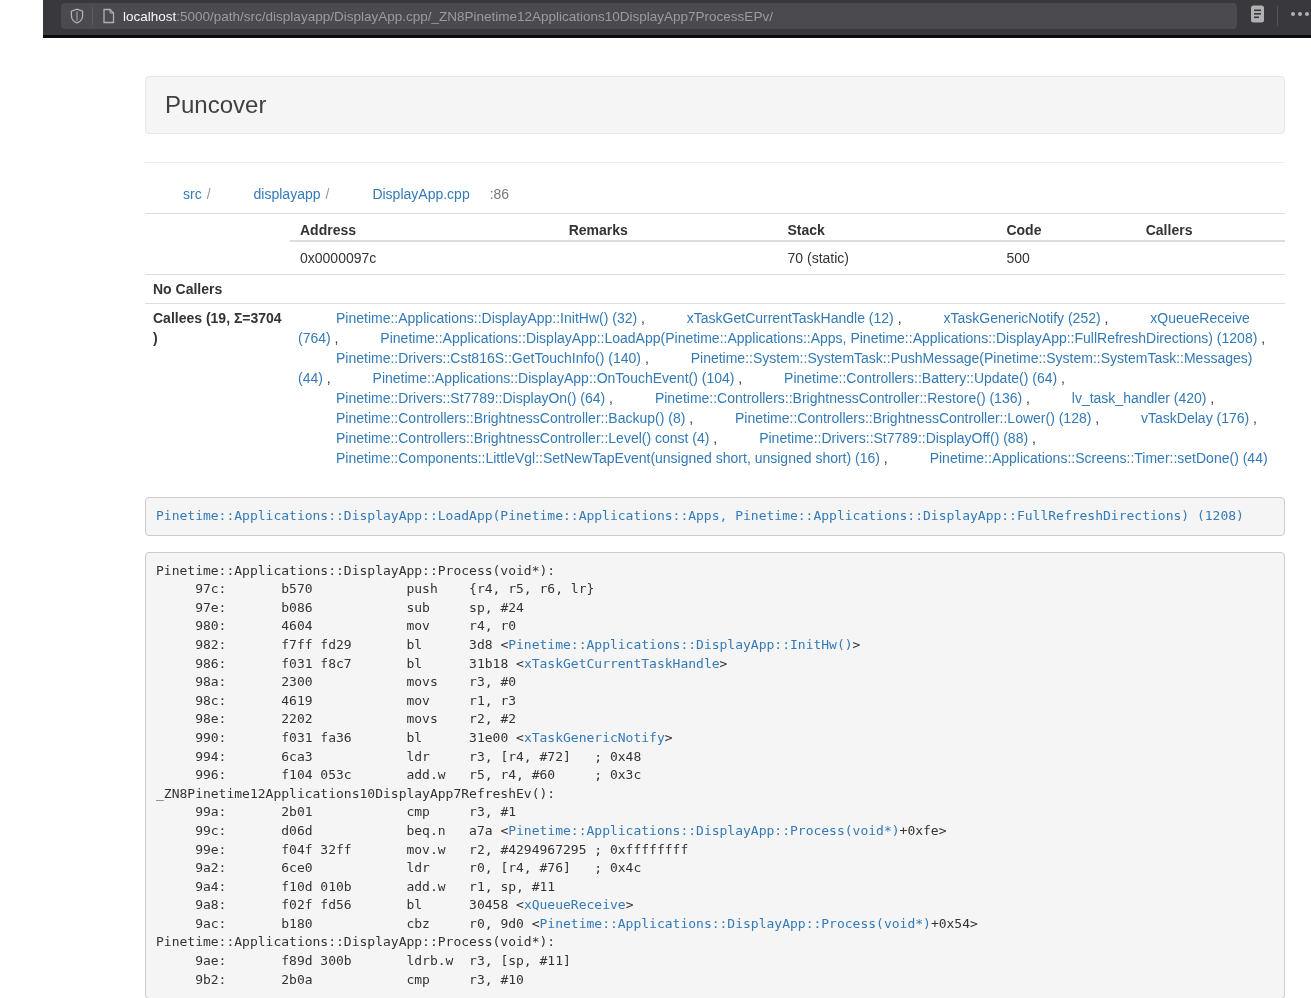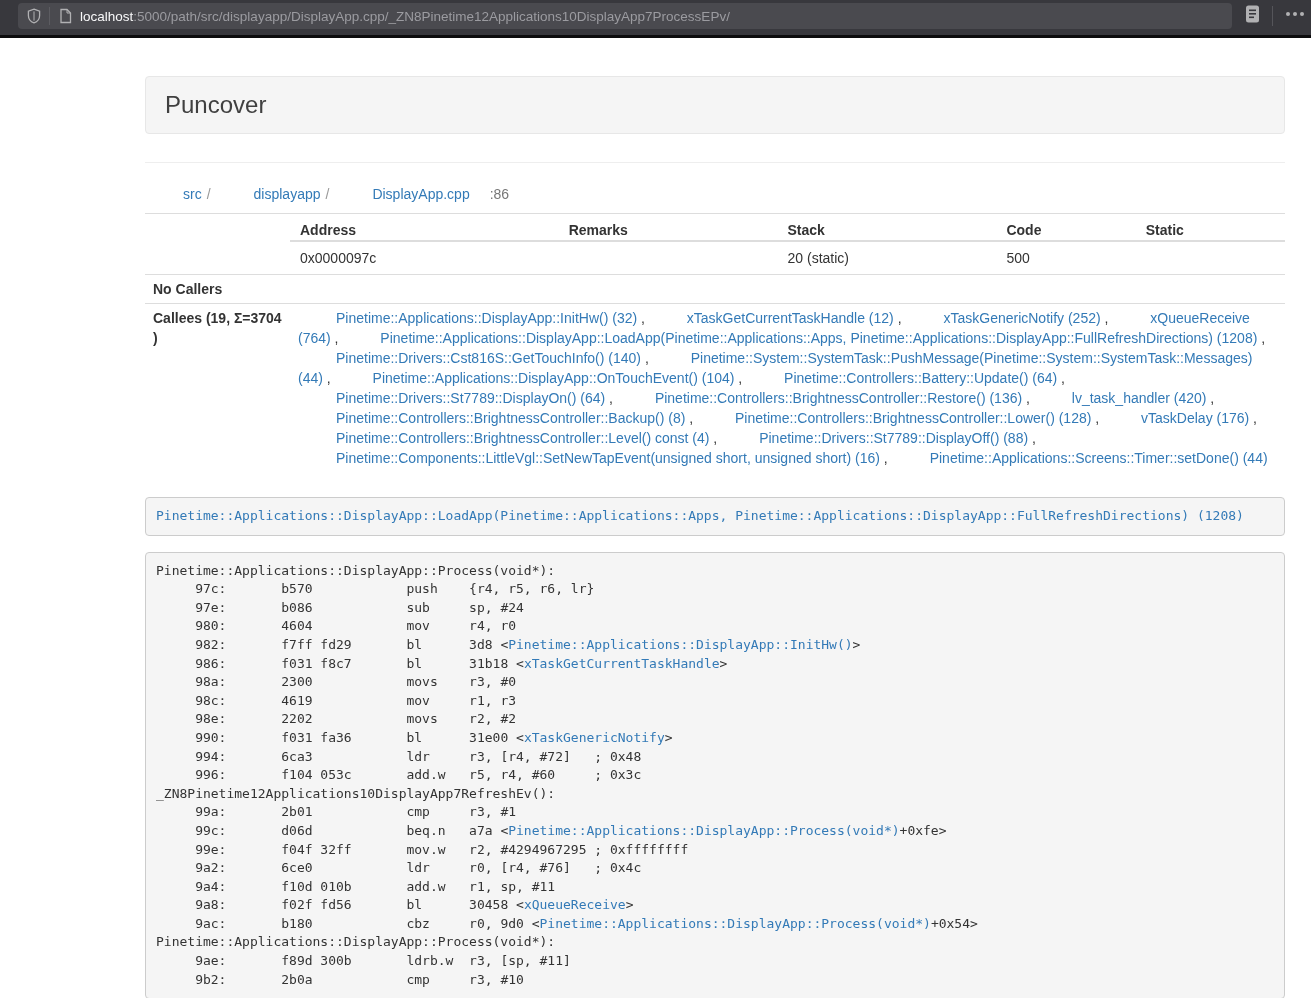--- a/index.html
+++ b/index.html
@@ -1,21 +1,21 @@
 <!DOCTYPE html>
 <html><head>
 <meta charset="utf-8">
 <style>
   * { margin:0; padding:0; box-sizing:border-box; }
   html,body { width:1311px; height:998px; overflow:hidden; background:#fff;
               font-family:"Liberation Sans", sans-serif; }
 
   
   .toolbar { height:38px; background:#38383d; border-bottom:3px solid #0c0c0d;
-             display:flex; align-items:center; padding:0 0 3px 18px; }
+             display:flex; align-items:center; padding:0 0 3px 18px;margin-left:43px; }
   .urlbar { width:1214px; height:26px; background:#4a4a4f; border-radius:4px;
             display:flex; align-items:center; padding:0 8px; }
   .urlbar .ico { display:flex; align-items:center; }
   .vdiv { width:1px; height:18px; background:#5c5c61; margin:0 8px 0 7px; }
   .urltext { font-size:13.5px; color:#9b9ba0; white-space:nowrap; overflow:hidden; margin-left:7px; }
   .urltext .host { color:#f9f9fa; }
   .tb-right { display:flex; align-items:center; margin-left:12px; }
   .tb-divider { width:1px; height:20px; background:#55555a; margin:0 11px; }
 
   
@@ -117,28 +117,28 @@
                 <col style="width:22%">
                 <col style="width:14%">
                 <col>
               </colgroup>
             <thead>
                 <tr id="stats-head">
                   <th>Address</th>
                   <th>Remarks</th>
                   <th>Stack</th>
                   <th>Code</th>
-                  <th>Static</th>
+                  <th>Callers</th>
                 </tr>
               </thead>
             <tbody>
                 <tr id="stats-row">
                   <td>0x0000097c</td>
                   <td></td>
-                  <td>20 (static)</td>
+                  <td>70 (static)</td>
                   <td>500</td>
                   <td></td>
                 </tr>
               </tbody>
           </table>
         </td>
       </tr>
       <tr>
         <th class="hcol">No Callers</th>
         <td></td>

